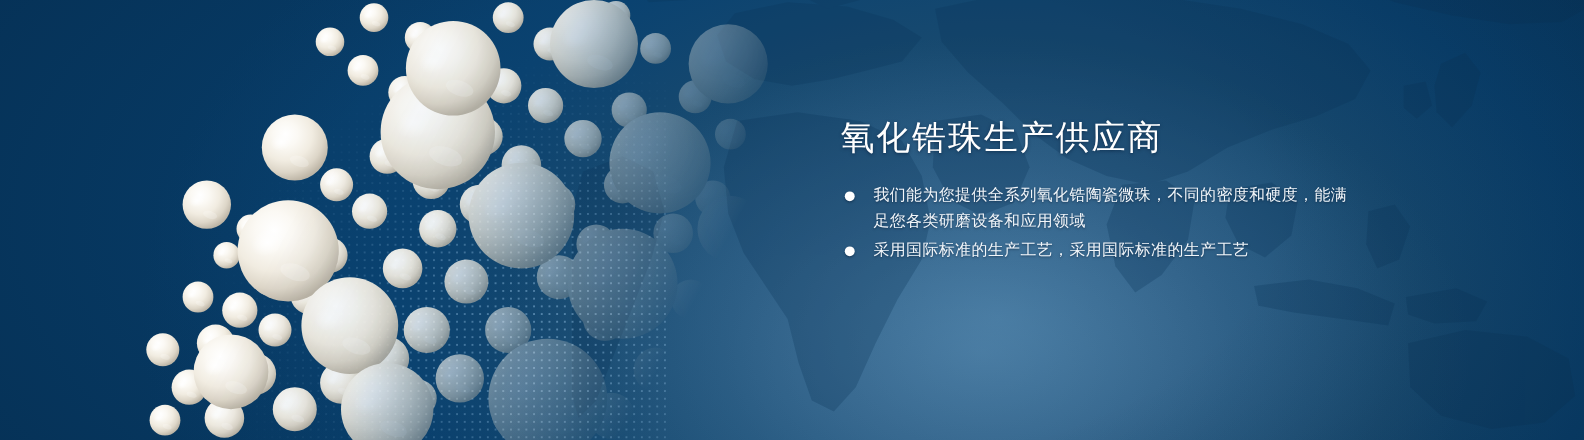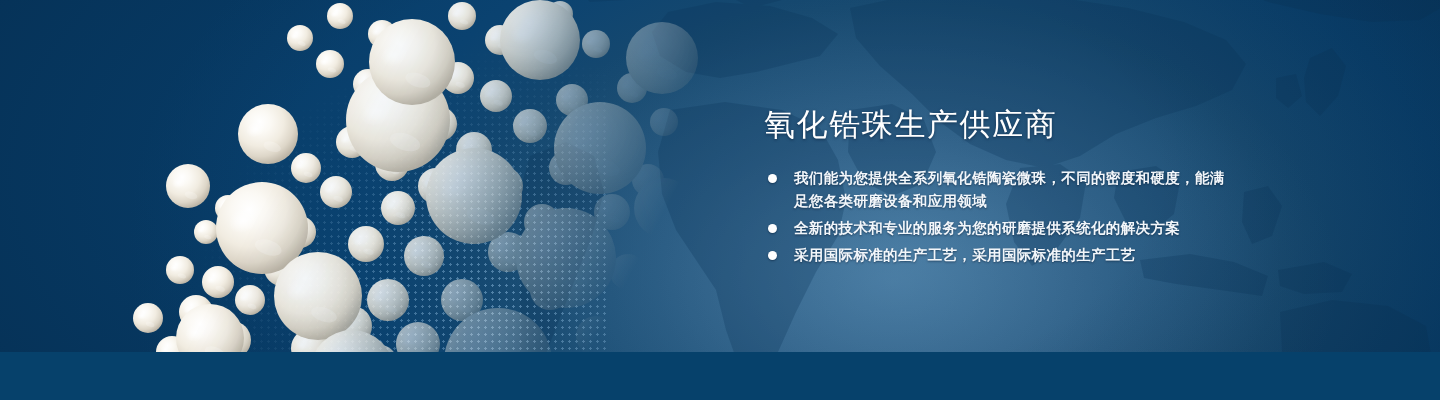--- a/index.html
+++ b/index.html
@@ -7,21 +7,21 @@
   html, body {
     width:1440px; height:400px;
     overflow:hidden;
     background:#06416b;
     font-family:"Liberation Sans", sans-serif;
   }
 
   
   #banner {
     position:relative;
-    width:1440px; height:352px;
+    width:1440px; height:400px;
     overflow:hidden;
     background:#084270;
   }
 
   
   .bg-base {
     position:absolute; inset:0;
     background:
       radial-gradient(ellipse 780px 520px at 63% 72%, #3a6b91 0%, #2b5a80 22%, #17496f 48%, #0a4270 70%, #073b66 100%),
       linear-gradient(100deg, #0a4270 0%, #0c4673 30%, #11507d 55%, #0a4372 80%, #063a63 100%);
@@ -84,21 +84,20 @@
     font-weight:400;
     letter-spacing:1.6px;
     line-height:40px;
     text-shadow:0 1px 3px rgba(0,20,45,.55);
     white-space:nowrap;
   }
 
   .bullets {
     margin-top:22px;
     list-style:none;
-    font-weight:bold;
   }
 
   .bullet {
     position:relative;
     padding-left:30px;
     color:#f2f6fa;
     font-size:14.5px;
     line-height:23px;
     letter-spacing:.35px;
     margin-bottom:4px;
@@ -285,22 +284,18 @@
 
     <h1 class="headline">氧化锆珠生产供应商</h1>
 
     <ul class="bullets">
       <li class="bullet">
         <span class="bullet-dot"></span>
         <span>我们能为您提供全系列氧化锆陶瓷微珠，不同的密度和硬度，能满足您各类研磨设备和应用领域</span>
       </li>
       <li class="bullet">
         <span class="bullet-dot"></span>
-        <span>全新的技术和专业的服务为您的研磨提供系统化的解决方案</span>
-      </li>
-      <li class="bullet">
-        <span class="bullet-dot"></span>
         <span>采用国际标准的生产工艺，采用国际标准的生产工艺</span>
       </li>
     </ul>
 
   </div>
 </div>
 
 </body></html>

